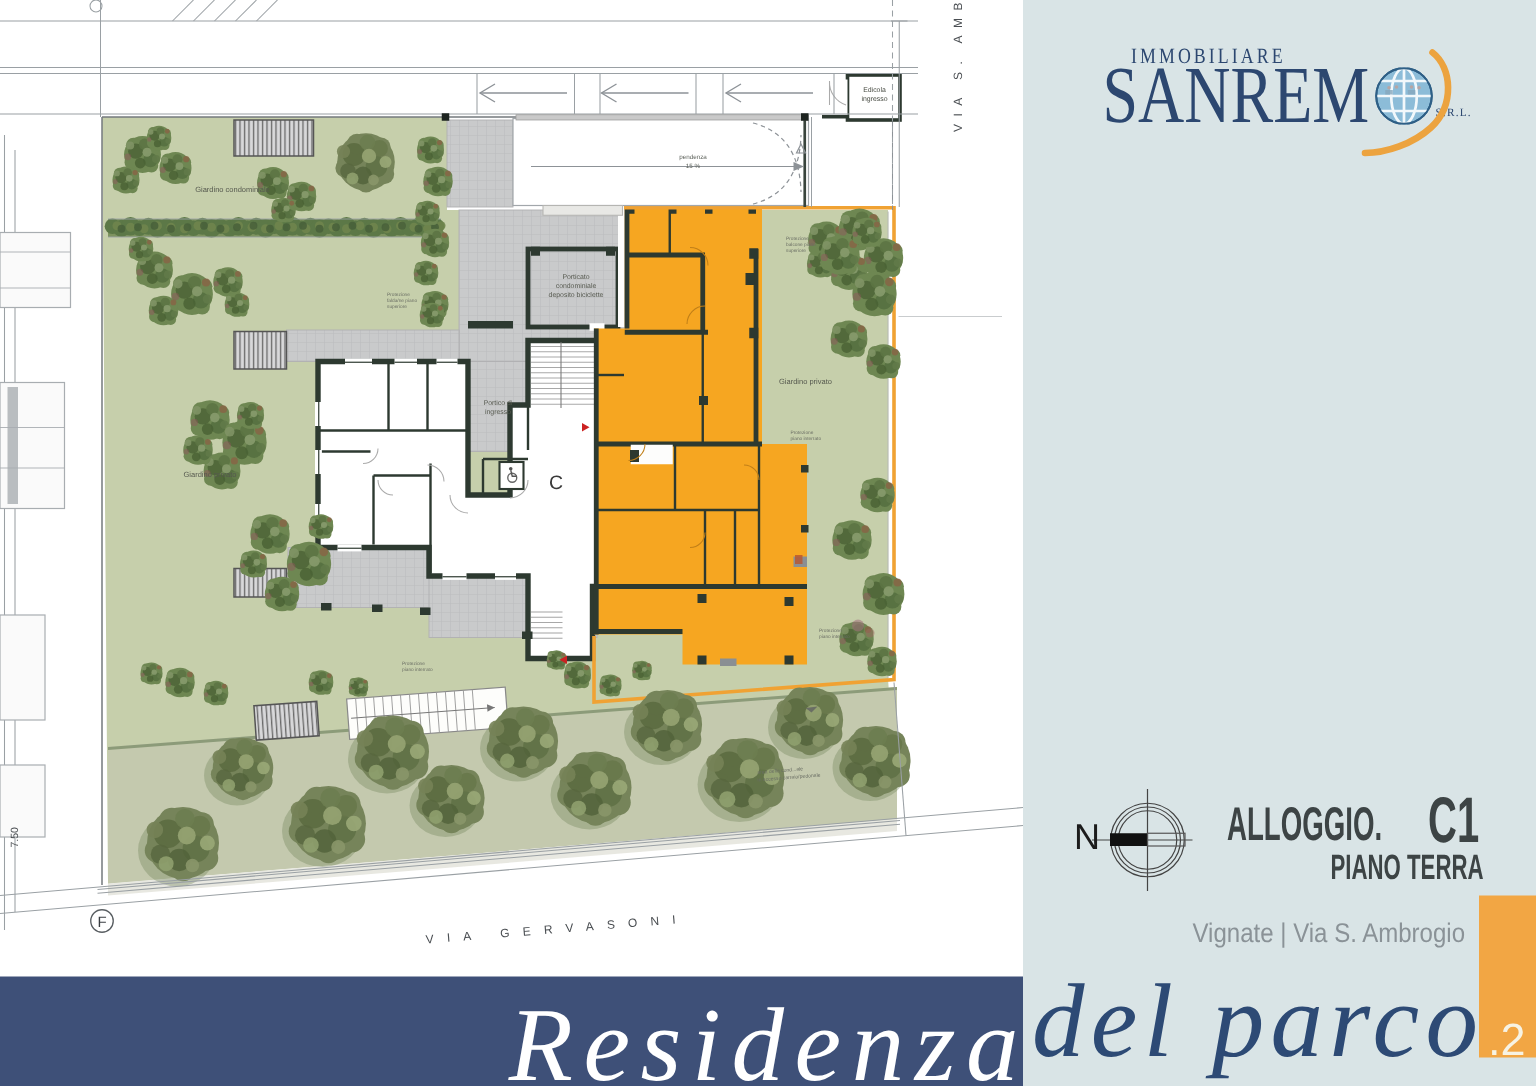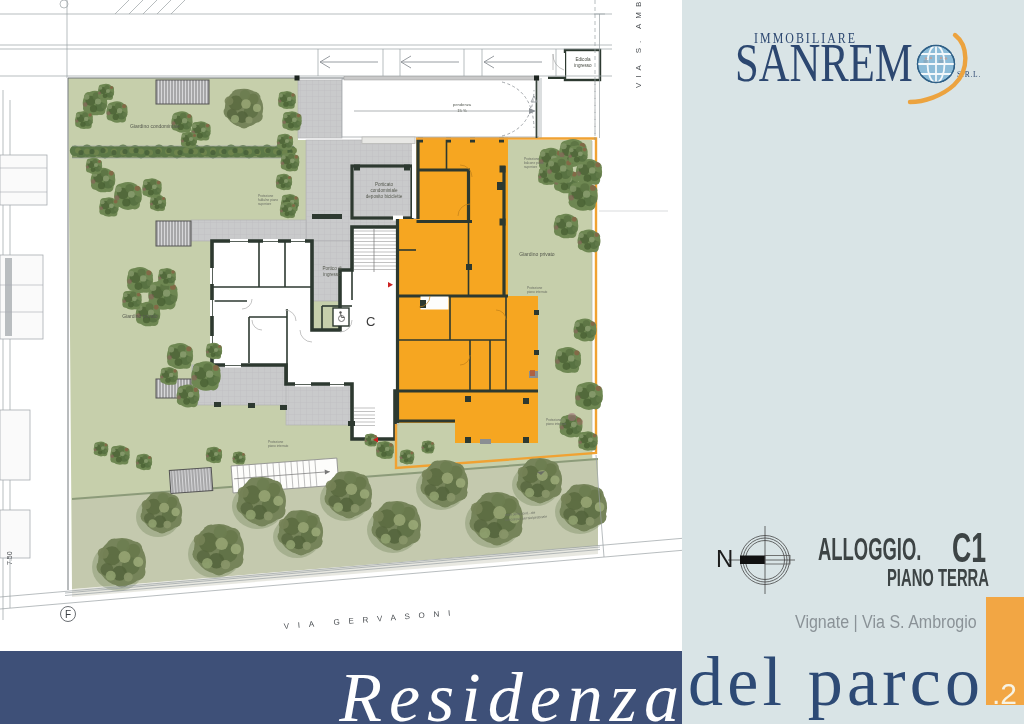--- a/index.html
+++ b/index.html
@@ -3,21 +3,21 @@
 <meta charset="utf-8">
 <style>
   html,body{margin:0;padding:0}
   body{width:1024px;height:724px;position:relative;overflow:hidden;background:#fff;font-family:"Liberation Sans",sans-serif}
   .abs{position:absolute}
   #panel{left:682px;top:0;width:342px;height:724px;background:#d9e4e6}
   #navybar{left:0;top:651px;width:682px;height:73px;background:#3e5078}
   #orangeblk{left:986px;top:597px;width:38px;height:108px;background:#f2a644}
   #dot2{left:992px;top:679px;color:#f7f3e4;font-size:30px;line-height:1;font-family:"Liberation Sans",sans-serif}
   #residenza{left:0px;top:663px;width:686px;color:#fff;font-family:Liberation Serif, serif;font-style:italic;font-size:70px;line-height:70px;text-align:right;letter-spacing:7px;white-space:nowrap}
-  #delparco{left:688px;top:647px;color:#2d4a75;font-family:"Liberation Serif",serif;font-size:70px;line-height:70px;letter-spacing:4.2px;white-space:nowrap}
+  #delparco{left:688px;top:647px;color:#2d4a75;font-family:"Liberation Serif",serif;font-style:italic;font-size:70px;line-height:70px;letter-spacing:4.2px;white-space:nowrap}
   #immobiliare{left:754px;top:31px;color:#2c4770;font-family:"Liberation Serif",serif;font-size:14.5px;letter-spacing:2.5px;white-space:nowrap;transform:scaleX(0.82);transform-origin:left top;line-height:1}
   #sanremo{left:735px;top:36px;color:#2c4770;font-family:"Liberation Serif",serif;font-size:54px;letter-spacing:0px;white-space:nowrap;transform:scaleX(0.79);transform-origin:left top;line-height:1}
   #srl{left:957px;top:70px;color:#2c4770;font-family:"Liberation Serif",serif;font-size:7.5px;letter-spacing:0.8px}
   .cond{font-weight:bold;color:#3d4445;transform-origin:left top;white-space:nowrap}
   #alloggio{left:818px;top:534px;font-size:31.5px;line-height:1;transform:scaleX(0.585);transform-origin:left top}
   #c1{left:952px;top:526px;font-size:43px;line-height:1;transform:scaleX(0.62);transform-origin:left top}
   #pianoterra{left:887px;top:567px;font-size:23.5px;line-height:1;transform:scaleX(0.63);transform-origin:left top}
   #vignate{left:795px;top:612px;color:#8a9297;font-size:18px;line-height:1.2;white-space:nowrap;transform:scaleX(0.89);transform-origin:left top}
   #ncompass{left:716px;top:547px;color:#1c1c1c;font-size:24px;line-height:1}
 </style>

